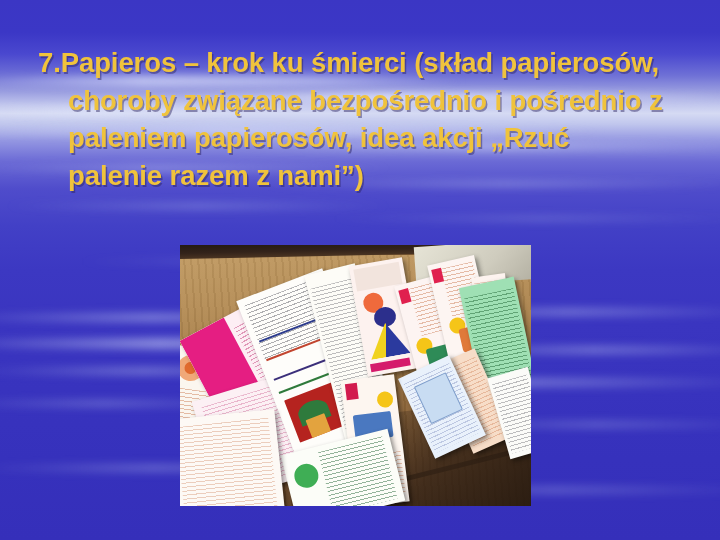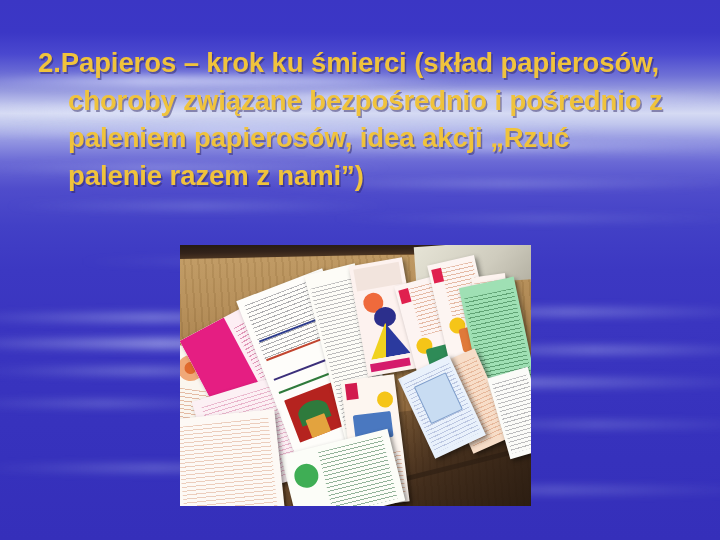--- a/index.html
+++ b/index.html
@@ -214,21 +214,21 @@
     <div class="streak s11"></div>
     <div class="streak s12"></div>
     <div class="streak s13"></div>
     <div class="streak s14"></div>
     <div class="streak s15"></div>
     <div class="streak s16"></div>
     <div class="streak s17"></div>
     <div class="streak s18"></div>
   </div>
 
-  <div id="title-block"><span class="lead">2.Papieros – krok ku śmierci (skład papierosów, choroby związane bezpośrednio i pośrednio z paleniem papierosów, idea akcji „Rzuć palenie razem z nami”)</span></div>
+  <div id="title-block"><span class="lead">7.Papieros – krok ku śmierci (skład papierosów, choroby związane bezpośrednio i pośrednio z paleniem papierosów, idea akcji „Rzuć palenie razem z nami”)</span></div>
 
   <div id="photo">
 
     <div class="ph-layer table-top"></div>
     <div class="ph-layer desk-shadow"></div>
     <div class="ph-layer wall"></div>
     <div class="ph-layer table-edge"></div>
     <div class="ph-layer floor"></div>
 
     <div class="lf" style="left:-14px; top:105px; width:86px; height:118px; transform:rotate(8deg); background:#fbf6ef;">

